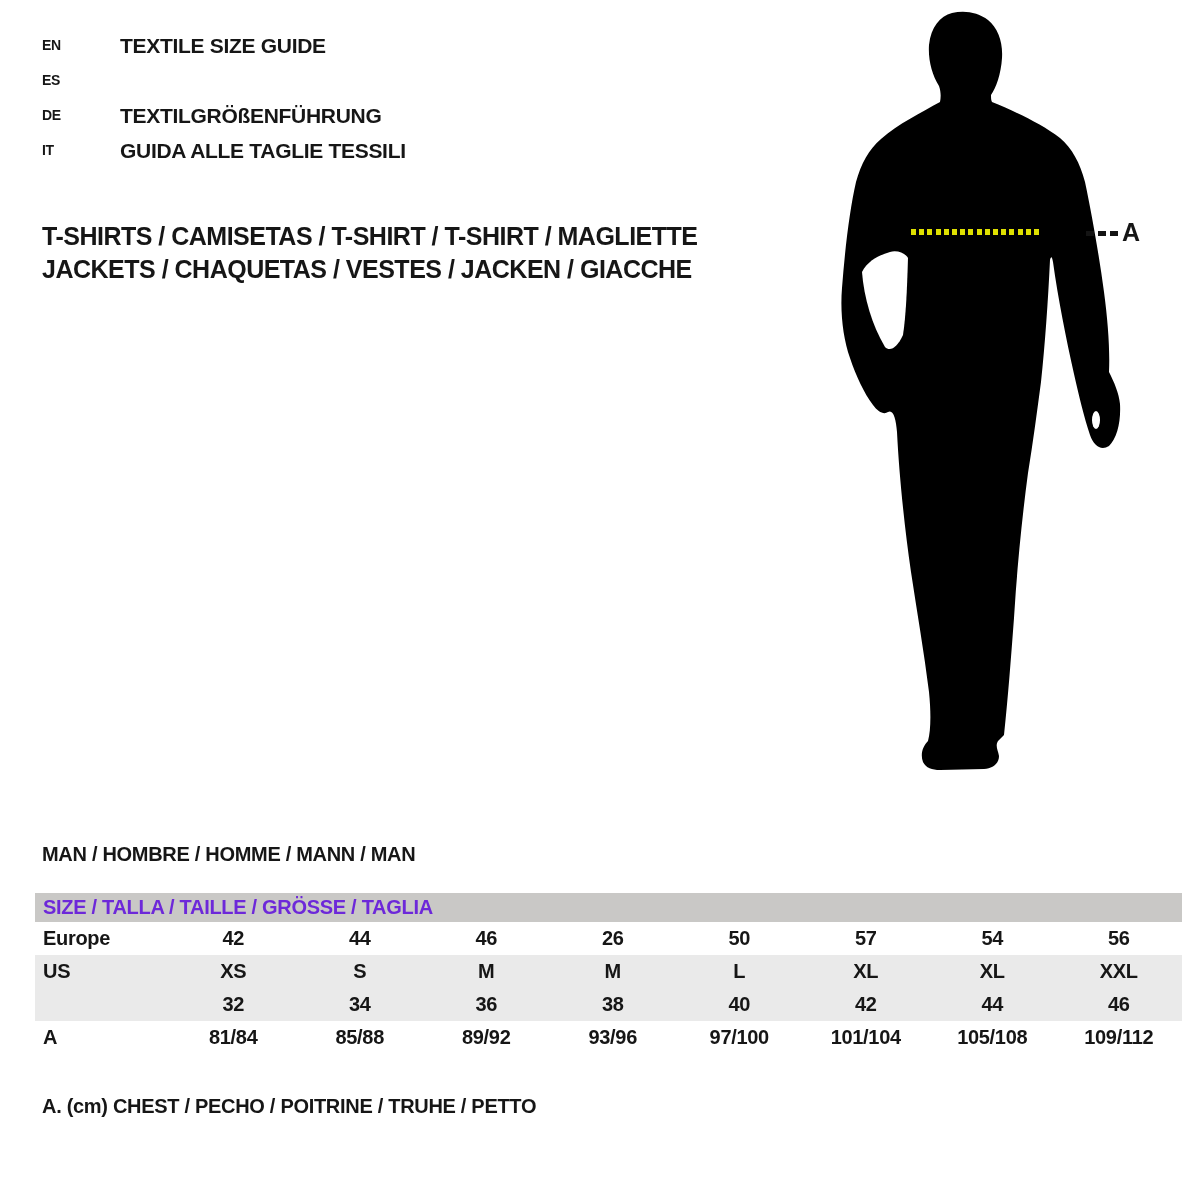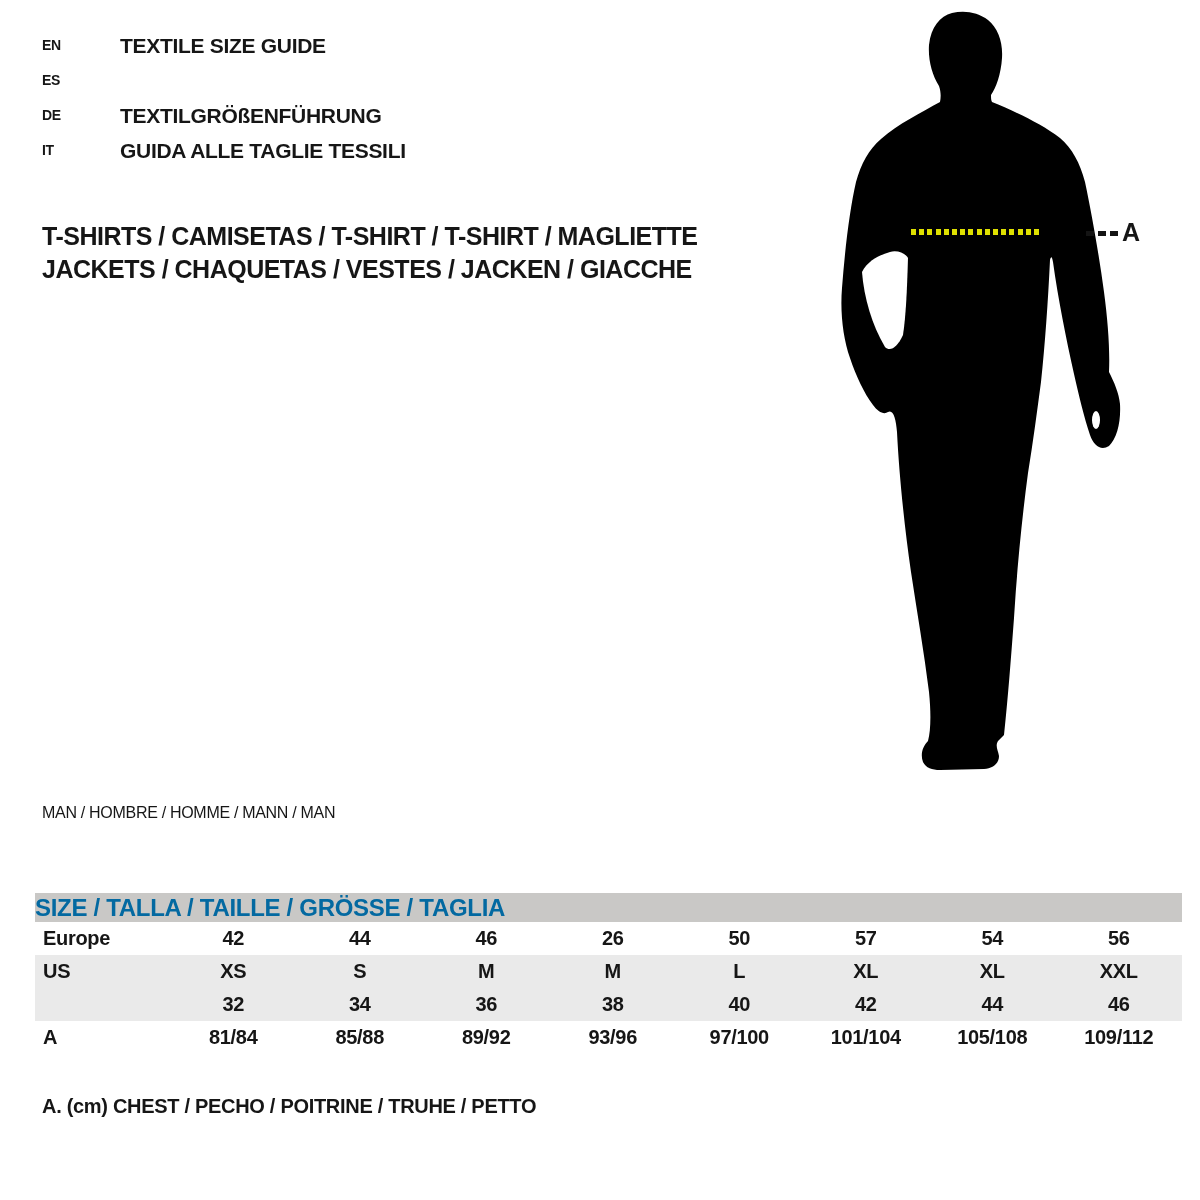--- a/index.html
+++ b/index.html
@@ -36,29 +36,29 @@
     position: absolute; left: 1086px; top: 231px; width: 33px; height: 5px;
     background: repeating-linear-gradient(to right, #141414 0 8px, rgba(0,0,0,0) 8px 12px);
   }
   .measure-label {
     position: absolute; left: 1122px; top: 218px;
     font-weight: bold; font-size: 25px;
   }
 
   
   .man-title {
-    position: absolute; left: 42px; top: 804px;
-    font-weight: normal; font-size: 16px; letter-spacing: -0.3px;
+    position: absolute; left: 42px; top: 843px;
+    font-weight: bold; font-size: 20px; letter-spacing: -0.3px;
   }
 
   
   .size-table { position: absolute; left: 35px; top: 893px; width: 1147px; }
   .size-table-header {
-    height: 29px; line-height: 29px; background: #c9c8c6; color: #0369a1;
-    font-weight: bold; font-size: 24px; letter-spacing: -0.3px;
+    height: 29px; line-height: 29px; background: #c9c8c6; color: #6d28d9;
+    font-weight: bold; font-size: 20px; padding-left: 8px; letter-spacing: -0.3px;
   }
   .size-row { display: flex; height: 33px; line-height: 33px; }
   .size-row.shade { background: #eaeaea; }
   .size-row-label {
     width: 135px; padding-left: 8px; font-weight: bold; font-size: 20px;
     letter-spacing: -0.3px;
   }
   .size-cell {
     flex: 1; text-align: center; font-weight: bold; font-size: 20px;
     letter-spacing: -0.3px;

